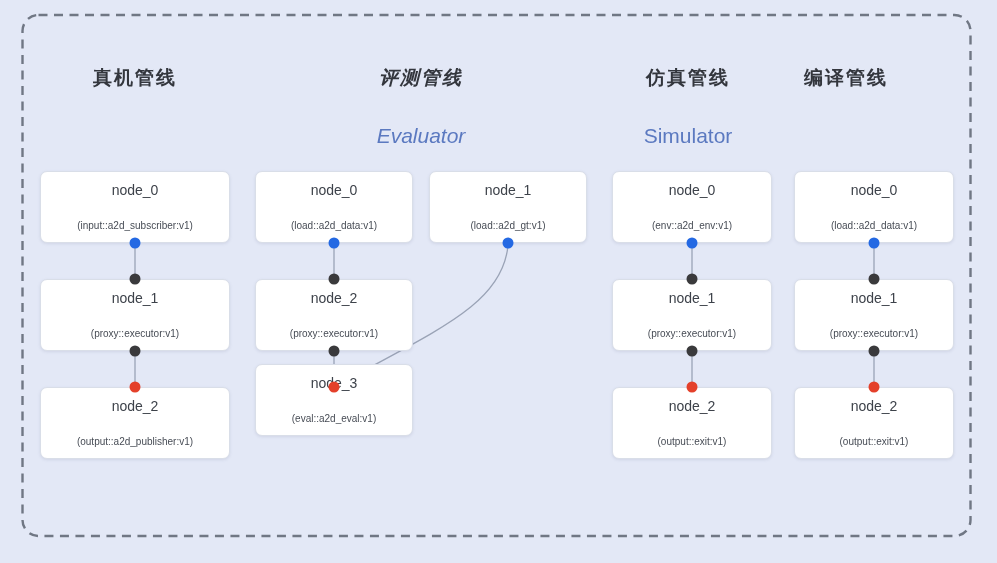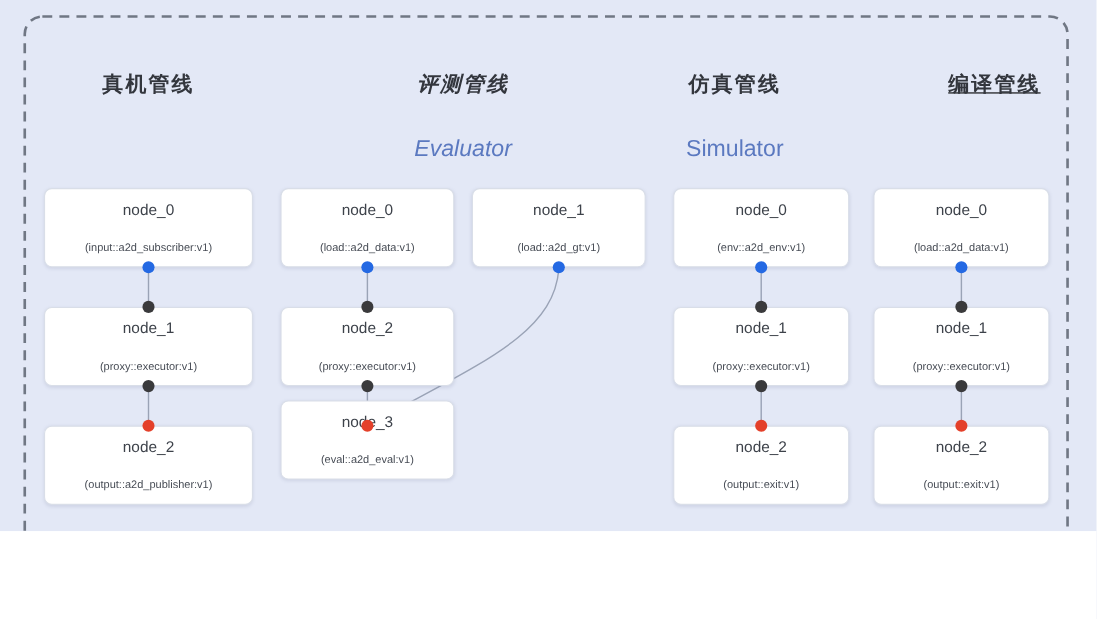--- a/index.html
+++ b/index.html
@@ -3,35 +3,35 @@
 <meta charset="utf-8">
 <style>
   :root{
     --background:#e3e8f6; --node-bg:#ffffff; --node-border:#d9dee8;
     --dot-blue:#2469e3; --dot-red:#e4402a; --dot-black:#3a3a3c;
     --wire:#9aa3b6; --frame:#707784; --title-cn:#33363d; --title-en:#5b79c0;
     --node-text:#3d424a; --node-subtext:#474c55;
   }
   html,body{margin:0;padding:0;background:#fff;}
   .canvas{
-    position:relative; width:997px; height:483px; overflow:hidden;
+    position:relative; width:997px; height:563px; overflow:hidden;
     background:var(--background);
     font-family:"Liberation Sans", sans-serif;
   }
   svg.wires{position:absolute;left:0;top:0;z-index:1;}
   .frame-rect{fill:none;stroke:var(--frame);stroke-width:2.4;stroke-dasharray:9 6.5;}
   .wire{stroke:var(--wire);stroke-width:1.3;fill:none;}
 
   .hdr{position:absolute;top:66px;text-align:center;z-index:2;}
   .hdr .cn{font-size:19px;line-height:24px;font-weight:700;color:var(--title-cn);letter-spacing:2px;}
   .hdr .en{margin-top:33px;font-size:21px;line-height:26px;color:var(--title-en);}
   #h0{left:40px;width:190px;}
   #h1{left:255px;width:332px;font-style:italic;}
-  #h2{left:588px;width:160px;}
-  #h3{left:824px;width:160px;text-decoration:underline;}
+  #h2{left:608px;width:160px;}
+  #h3{left:766px;width:160px;}
 
   .n{
     position:absolute;height:72px;z-index:2;box-sizing:border-box;
     background:var(--node-bg);border:1px solid var(--node-border);border-radius:7px;
     display:flex;flex-direction:column;align-items:center;justify-content:center;gap:20px;
     text-align:center;box-shadow:0 1px 3px rgba(120,130,160,0.18);
   }
   .n .t1{font-size:14px;line-height:16px;color:var(--node-text);}
   .n .t2{font-size:10px;line-height:15px;color:var(--node-subtext);}
   #p0n0{left:40px;top:171px;width:190px}

